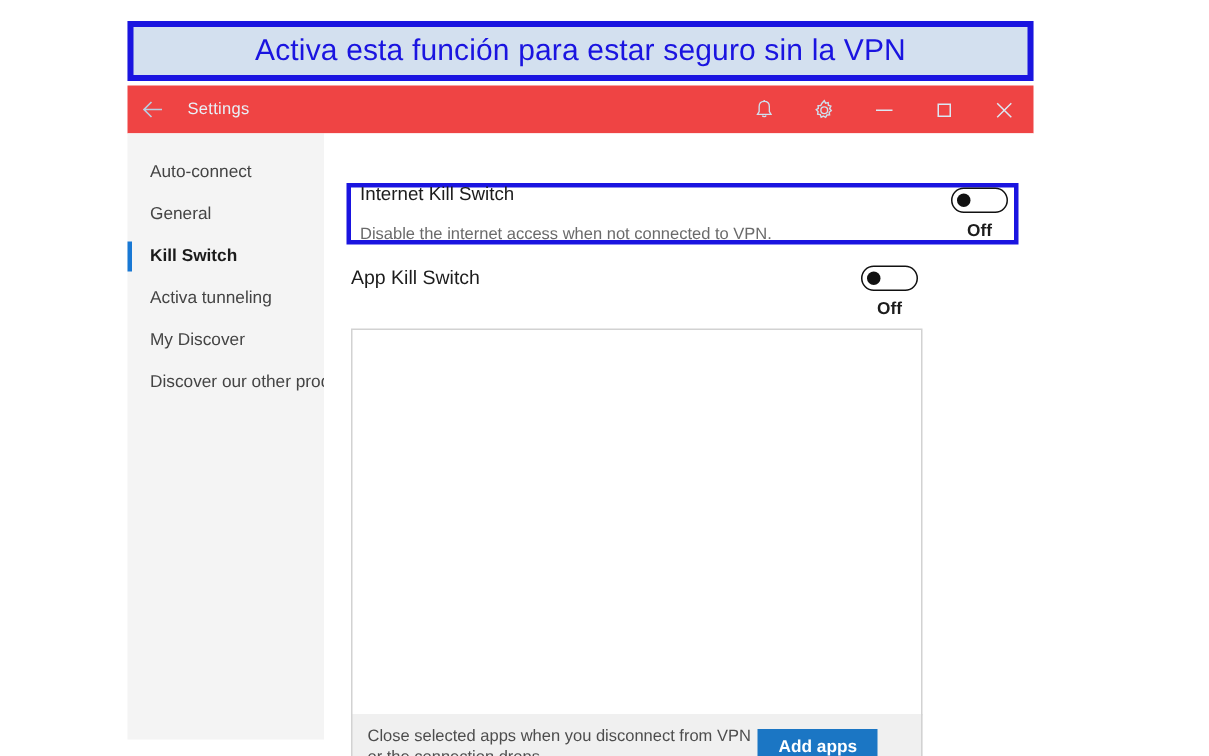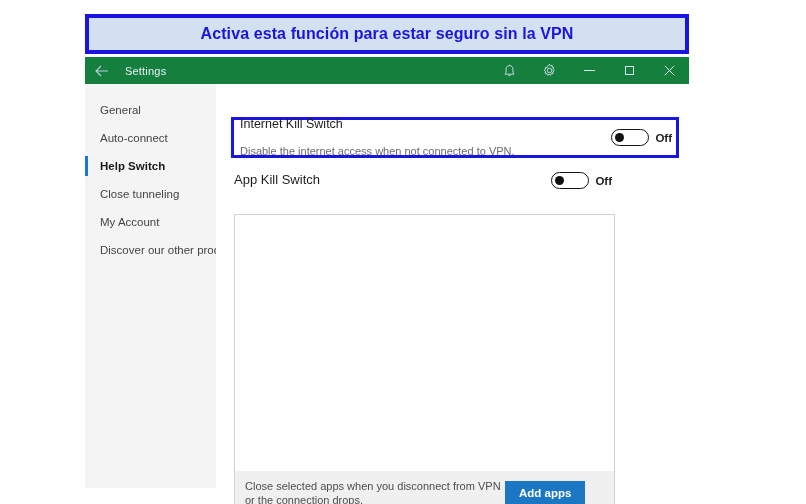--- a/index.html
+++ b/index.html
@@ -28,42 +28,42 @@
     height: 40px;
     box-sizing: border-box;
     background: #d3e0ef;
     border: 4px solid #1a14e0;
     display: flex;
     align-items: center;
     justify-content: center;
   }
   .banner-text {
     color: #1a14e0;
-    font-size: 16px;
-    font-weight: bold;
+    font-size: 20px;
+    font-weight: normal;
     letter-spacing: 0.1px;
     white-space: nowrap;
   }
 
   
   .window {
     position: absolute;
     left: 85px;
     top: 57px;
     width: 604px;
     height: 431px;
     background: #ffffff;
     box-sizing: border-box;
   }
 
   
   .titlebar {
     position: relative;
-    height: 27px;
-    background: #15803d;
+    height: 32px;
+    background: #ef4444;
     display: flex;
     align-items: center;
     color: #dce8f2;
   }
   .tb-back {
     width: 34px;
     height: 27px;
     display: flex;
     align-items: center;
     justify-content: center;
@@ -192,20 +192,21 @@
     line-height: 14px;
     margin-top: 12px;
   }
 
   
   .toggle-group {
     display: flex;
     align-items: center;
     gap: 6px;
     padding-right: 4px;
+    flex-direction: column;
   }
   .toggle {
     position: relative;
     width: 38px;
     height: 17px;
     border: 1.6px solid #111111;
     border-radius: 9px;
     box-sizing: border-box;
     background: #ffffff;
   }
@@ -331,33 +332,33 @@
         <svg width="11" height="11" viewBox="0 0 11 11" aria-hidden="true">
           <path d="M0.8 0.8 L10.2 10.2 M10.2 0.8 L0.8 10.2" stroke="#dbe8f3" stroke-width="1" fill="none"></path>
         </svg>
       </div>
     </div>
 
     <div class="wbody">
 
       <nav class="sidebar">
         <div class="side-item">
+          <span>Auto-connect</span>
+        </div>
+        <div class="side-item">
           <span>General</span>
         </div>
-        <div class="side-item">
-          <span>Auto-connect</span>
-        </div>
         <div class="side-item active">
-          <span>Help Switch</span>
-        </div>
-        <div class="side-item">
-          <span>Close tunneling</span>
-        </div>
-        <div class="side-item">
-          <span>My Account</span>
+          <span>Kill Switch</span>
+        </div>
+        <div class="side-item">
+          <span>Activa tunneling</span>
+        </div>
+        <div class="side-item">
+          <span>My Discover</span>
         </div>
         <div class="side-item">
           <span>Discover our other products</span>
         </div>
 
       </nav>
 
       <section class="content">
 
         <div class="iks-wrap">

